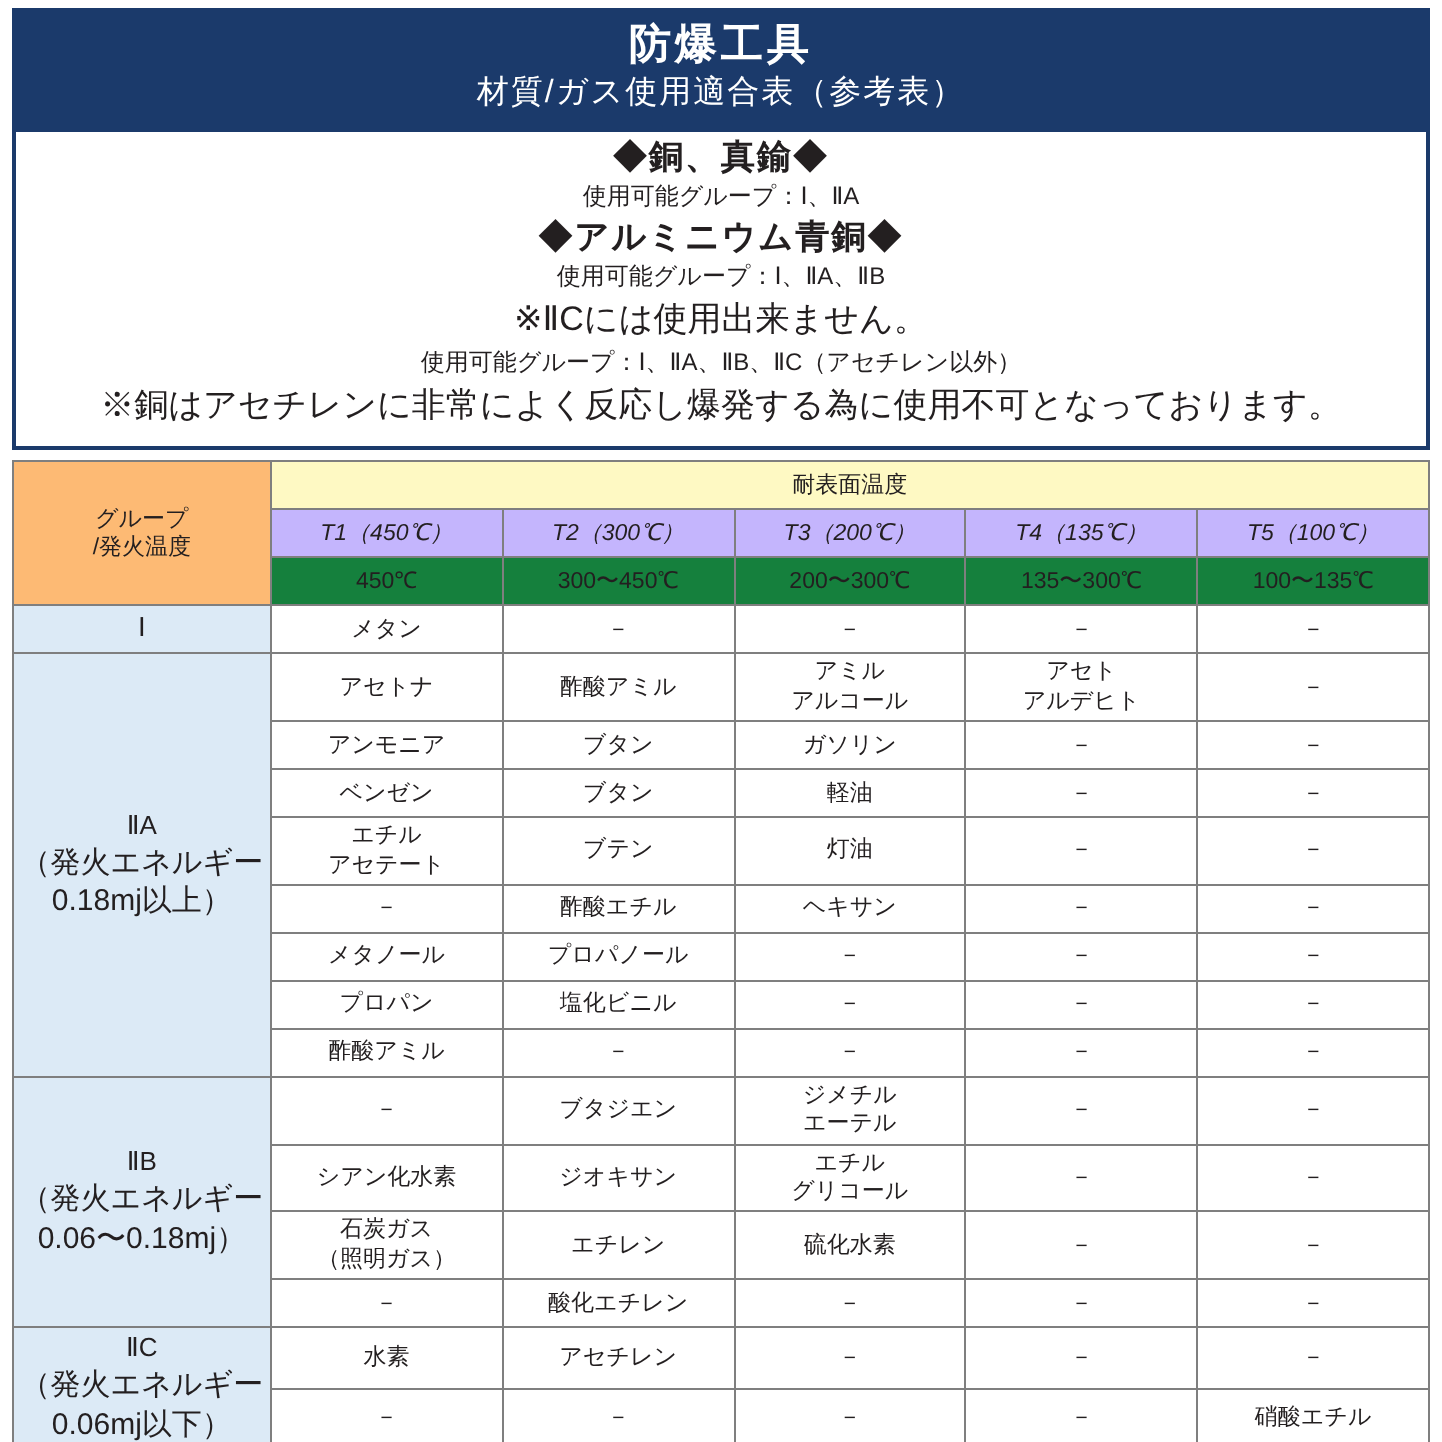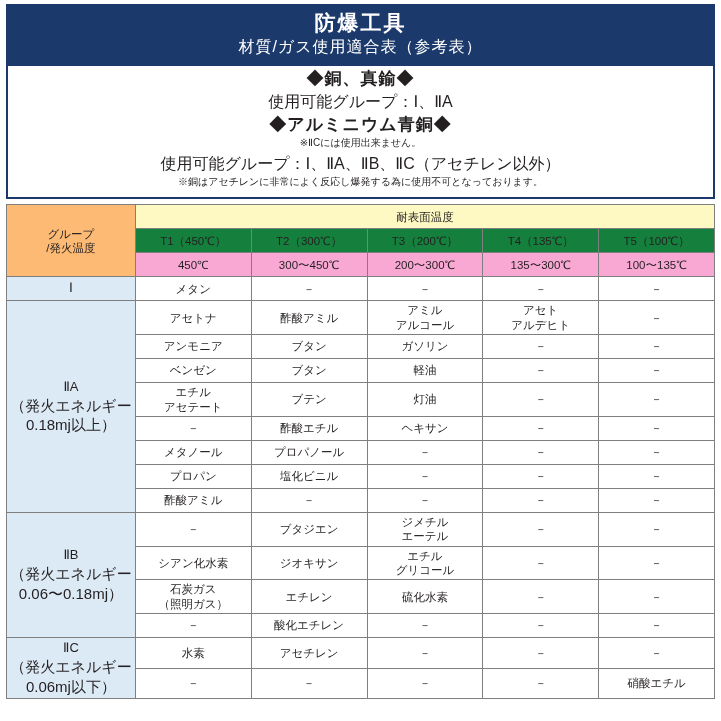--- a/index.html
+++ b/index.html
@@ -50,24 +50,24 @@
     text-align: center;
   }
   .note-group { margin-bottom: 1px; }
   .note-head {
     font-size: 17px;
     font-weight: bold;
     letter-spacing: 1px;
     line-height: 1.3;
   }
   .note-line {
-    font-size: 16px;
+    font-size: 12px;
     line-height: 1.45;
   }
-  .note-line.small { font-size: 10px; }
+  .note-line.small { font-size: 17px; }
 
   
   table.matrix {
     border-collapse: collapse;
     width: 100%;
     margin-top: 5px;
     table-layout: fixed;
   }
   table.matrix td, table.matrix th {
     border: 1px solid #7f7f7f;
@@ -86,25 +86,26 @@
   .hdr-group {
     background: #fdba74;
     font-size: 12px;
     line-height: 1.4;
   }
   .hdr-temp {
     background: #fef9c3;
     font-size: 12.5px;
   }
   .hdr-t {
+    background: #c4b5fd;
+    font-size: 11.5px;
+    font-style: italic;
+  }
+  .row-temp td {
     background: #15803d;
-    font-size: 11.5px;
-  }
-  .row-temp td {
-    background: #f9a8d4;
   }
   .grp-cell {
     background: #dceaf6;
     font-size: 12px;
     line-height: 1.45;
   }
   .grp-cell .gname {
     font-size: 13px;
     display: block;
     margin-bottom: 1px;
@@ -127,20 +128,21 @@
     <div class="title-sub">材質/ガス使用適合表（参考表）</div>
   </div>
 
   <div class="notes-box">
     <div class="note-group">
       <div class="note-head">◆銅、真鍮◆</div>
       <div class="note-line">使用可能グループ：Ⅰ、ⅡA</div>
     </div>
     <div class="note-group">
       <div class="note-head">◆アルミニウム青銅◆</div>
+      <div class="note-line">使用可能グループ：Ⅰ、ⅡA、ⅡB</div>
       <div class="note-line small">※ⅡCには使用出来ません。</div>
     </div>
     <div class="note-group">
       <div class="note-line">使用可能グループ：Ⅰ、ⅡA、ⅡB、ⅡC（アセチレン以外）</div>
       <div class="note-line small">※銅はアセチレンに非常によく反応し爆発する為に使用不可となっております。</div>
     </div>
   </div>
 
   <table class="matrix">
     <colgroup>

